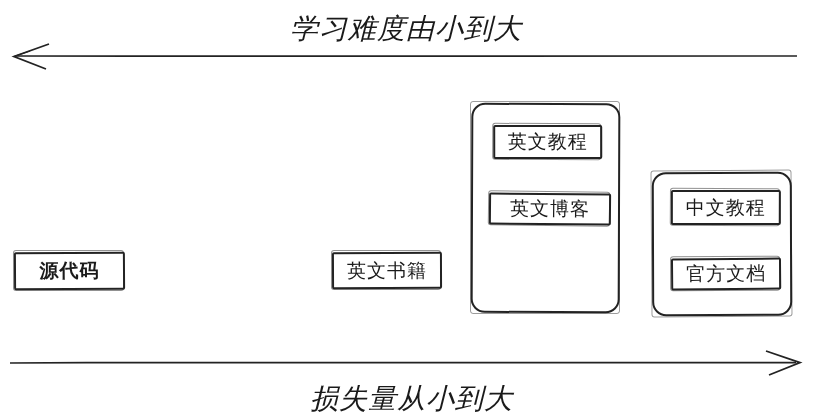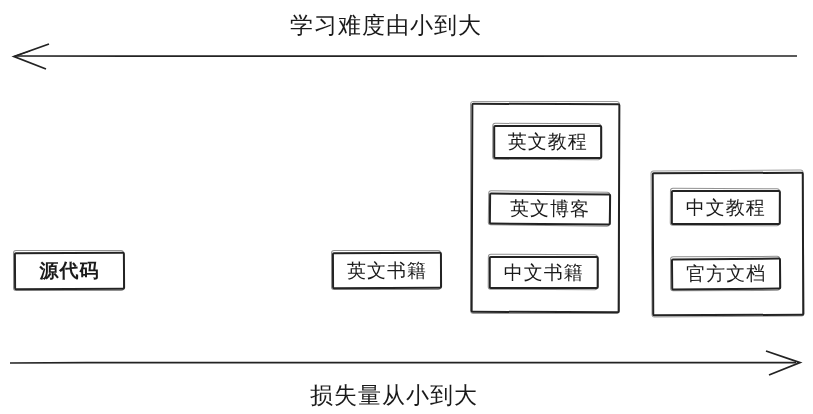--- a/index.html
+++ b/index.html
@@ -11,24 +11,25 @@
   .canvas{
     position:relative;
     width:813px;height:414px;
     background:var(--bg);
     font-family:"Liberation Sans","DejaVu Sans",sans-serif;
     color:var(--text);
     overflow:hidden;
   }
   .axis-label{
     position:absolute;
-    font-size:23px;
+    font-size:28px;
     letter-spacing:1px;
     color:var(--text);
     white-space:nowrap;
+    font-style:italic;
   }
   .arrow-svg{position:absolute;left:0;width:813px;height:34px;}
   .arrow-svg path{stroke:var(--stroke);fill:none;}
 
   
   .node{
     position:absolute;
     box-sizing:border-box;
     border:2px solid var(--stroke);
     border-radius:2px;
@@ -44,21 +45,21 @@
     inset:-4px -1px -3px -3px;
     border:1px solid rgba(35,35,35,.5);
     border-radius:3px;
     transform:rotate(.3deg);
     pointer-events:none;
   }
   .group{
     position:absolute;
     box-sizing:border-box;
     border:2px solid var(--stroke);
-    border-radius:2px;
+    border-radius:14px;
     padding-left:36px;
   }
   .group::after{
     content:"";
     position:absolute;
     inset:-4px -2px -3px -3px;
     border:1px solid rgba(35,35,35,.45);
     border-radius:3px;
     transform:rotate(-.2deg);
     pointer-events:none;
@@ -68,21 +69,21 @@
   
   .n-source    {left:14px;  top:252px; width:111px; height:38px; transform:rotate(-.35deg);font-weight:bold;}
   .n-docs      {left:170px; top:252px; width:108px; height:39px; transform:rotate(.3deg);}
   .n-enbooks   {left:332px; top:252px; width:110px; height:37px; transform:rotate(-.25deg);}
 
   .g1          {left:471px; top:103px; width:149px; height:210px; transform:rotate(.2deg);}
   .g1 .n-entut {left:20px;  top:20px;  width:109px; height:34px; transform:rotate(-.3deg);}
   .g1 .n-enblog{left:16px;  top:88px;  width:122px; height:32px; transform:rotate(.3deg);}
   .g1 .n-cnbook{left:16px;  top:151px; width:110px; height:33px; transform:rotate(-.2deg);}
 
-  .g2          {left:652px; top:172px; width:152px; height:144px; transform:rotate(-.2deg);}
+  .g2          {left:652px; top:172px; width:140px; height:144px; transform:rotate(-.2deg);}
   .g2 .n-cntut {left:17px;  top:16px;  width:110px; height:35px; transform:rotate(.25deg);}
   .g2 .n-cnblog{left:17px;  top:84px;  width:110px; height:32px; transform:rotate(-.3deg);}
 
   .top-label   {left:290px; top:10px;}
   .bottom-label{left:310px; top:380px;}
   .top-arrow   {top:40px;}
   .bottom-arrow{top:348px;}
 </style>
 </head>
 <body>
@@ -106,23 +107,20 @@
     <span>英文书籍</span>
   </div>
 
   <div class="group g1">
     <div class="node n-entut">
       <span>英文教程</span>
     </div>
     <div class="node n-enblog">
       <span>英文博客</span>
     </div>
-    <div class="node n-cnbook">
-      <span>中文书籍</span>
-    </div>
   </div>
 
   <div class="group g2">
     <div class="node n-cntut">
       <span>中文教程</span>
     </div>
     <div class="node n-cnblog">
       <span>官方文档</span>
     </div>
   </div>

